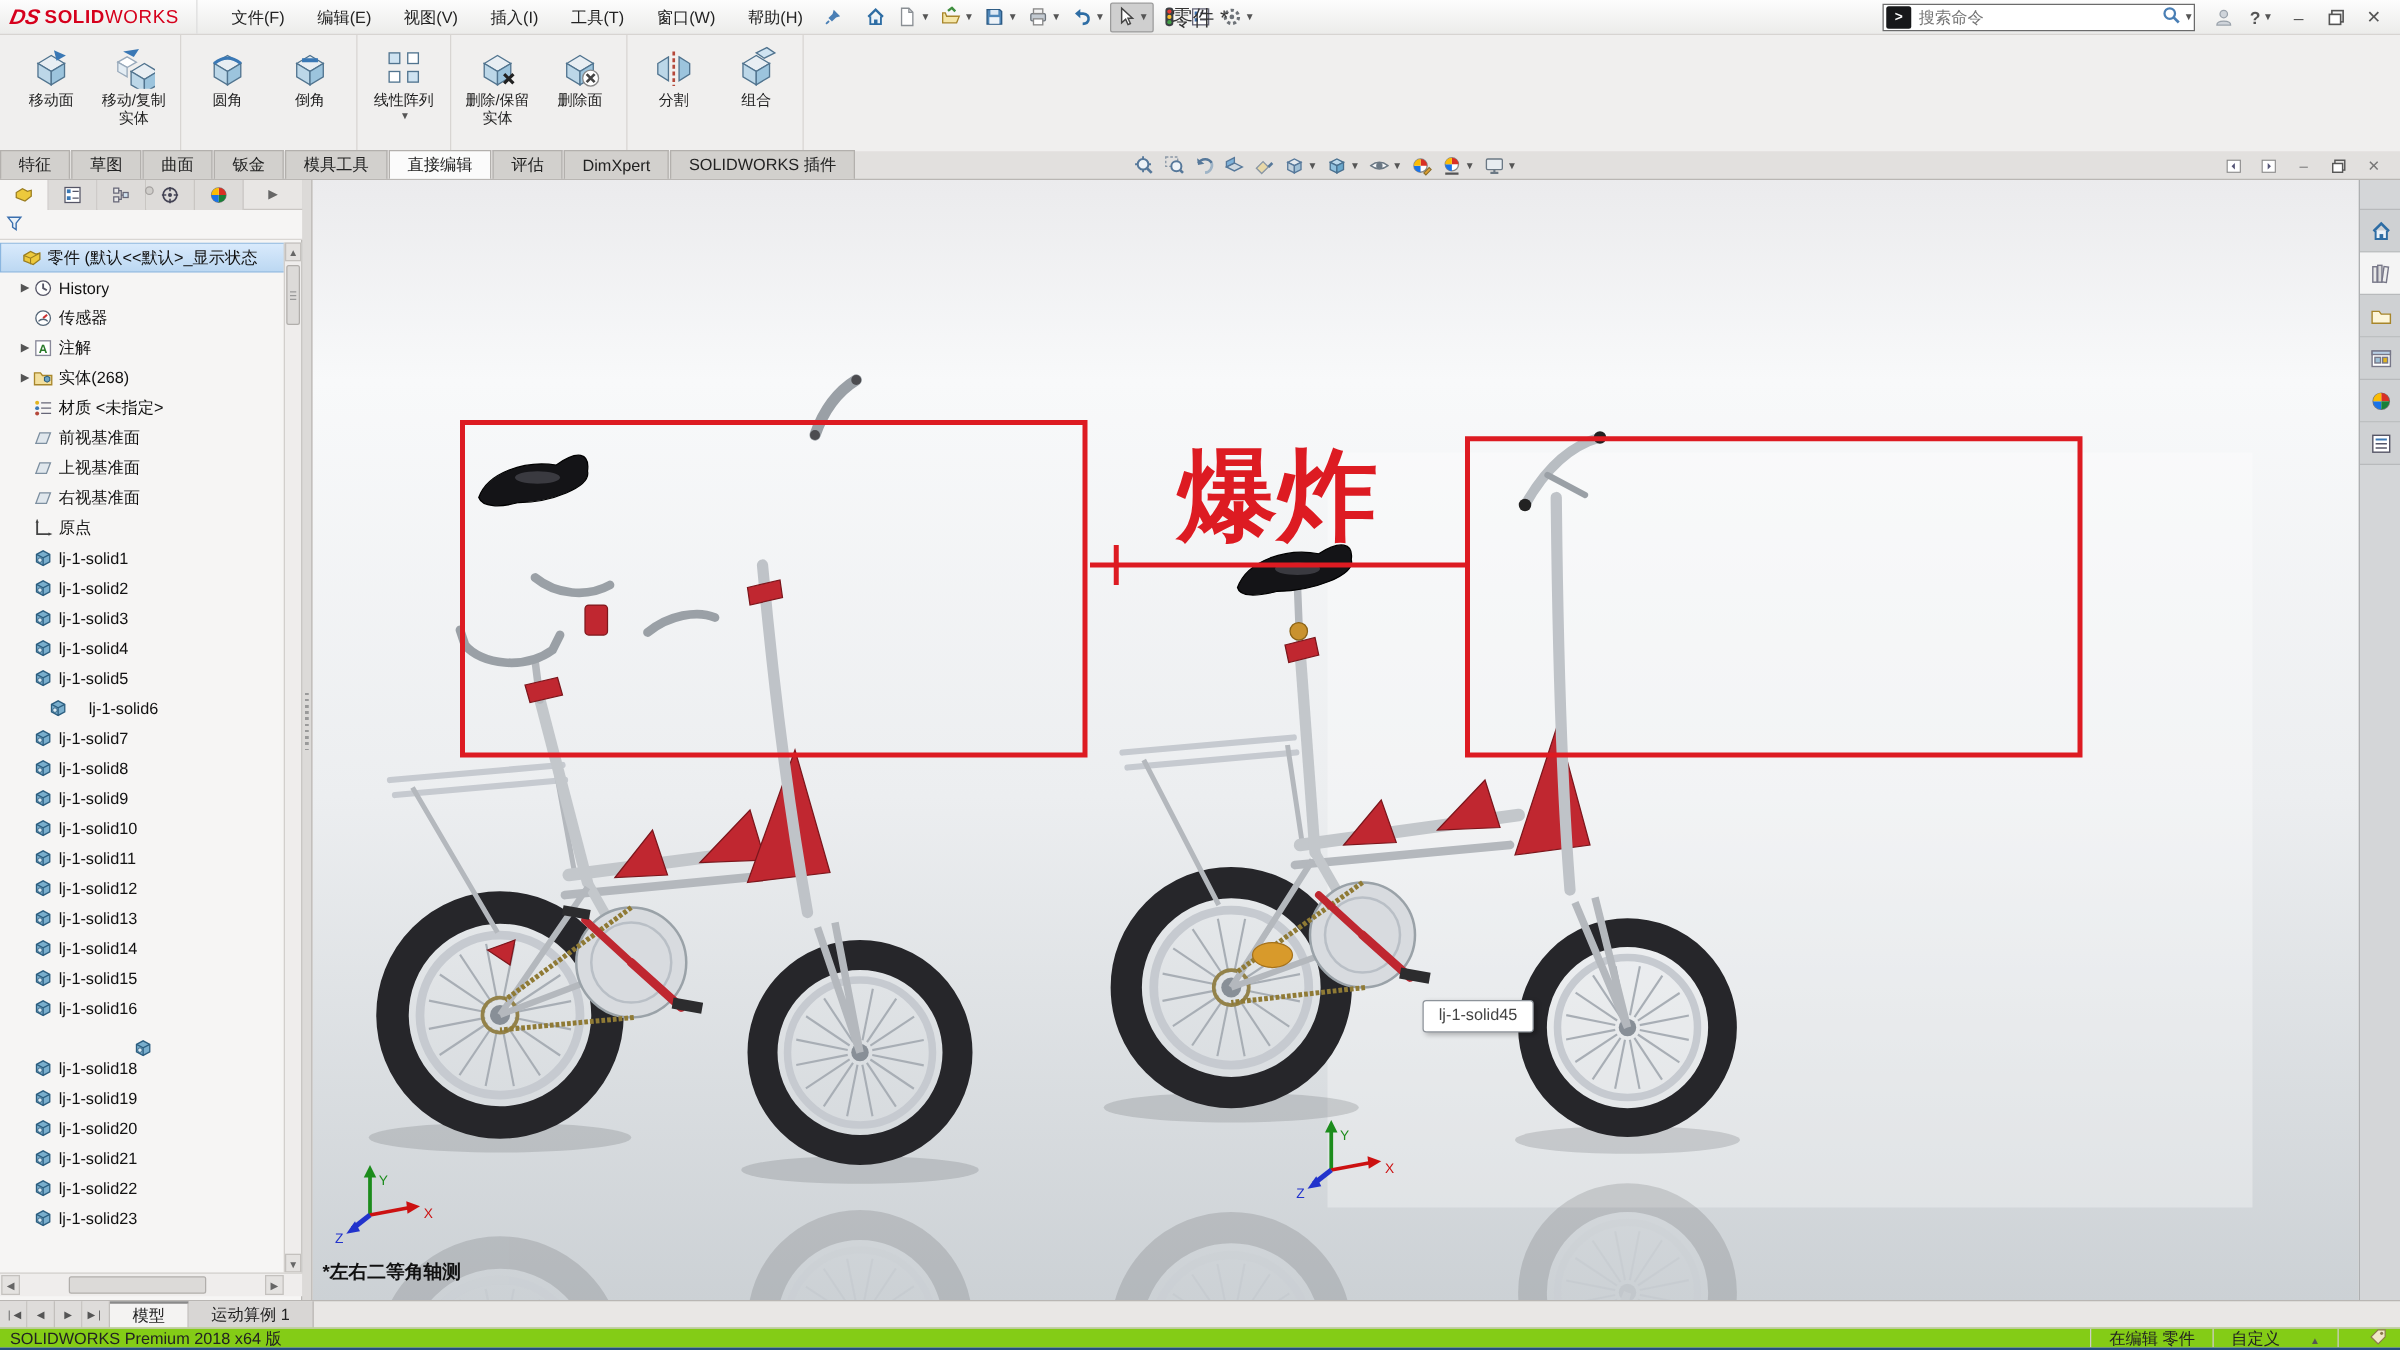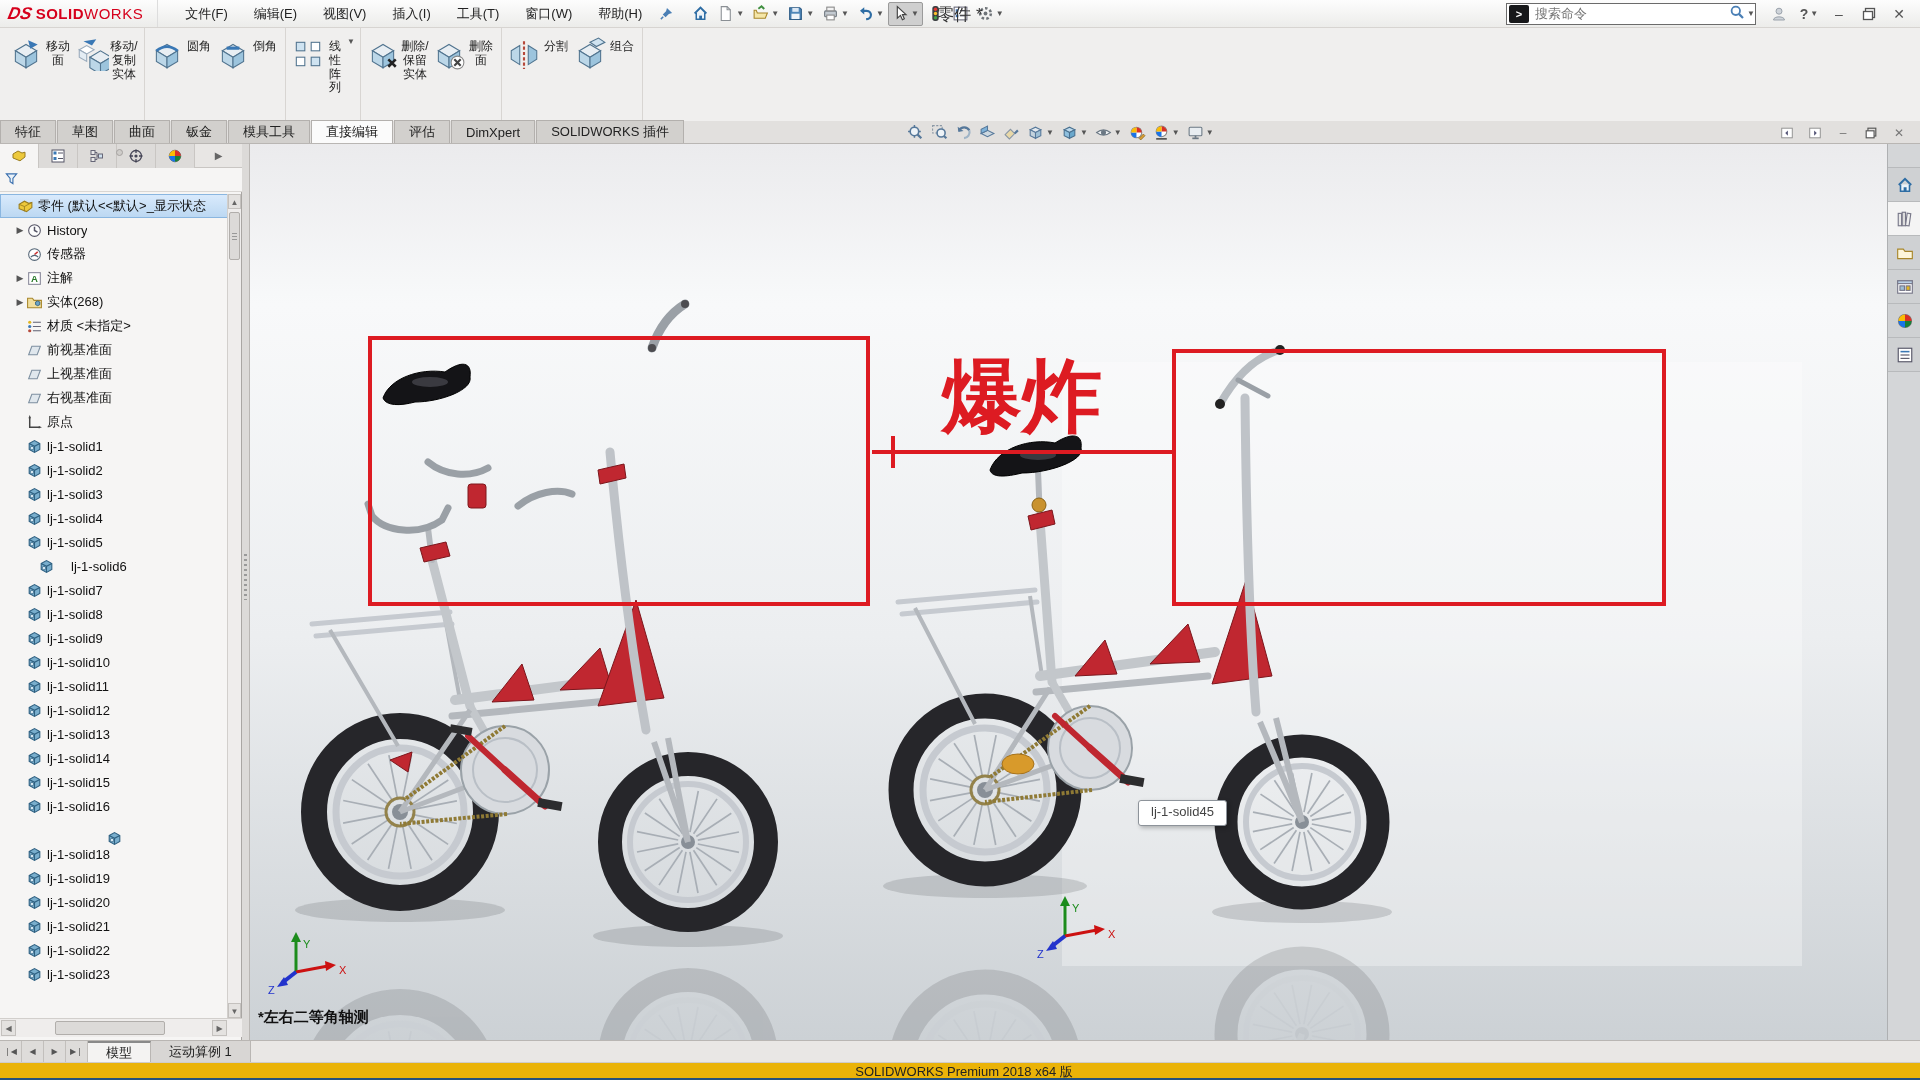--- a/index.html
+++ b/index.html
@@ -26,21 +26,21 @@
   #sw-search-glyph{width:20px;height:18px;background:#17181a;color:#fff;font-size:11px;font-weight:bold;
       display:flex;align-items:center;justify-content:center;margin:0 4px 0 2px;border-radius:2px;}
   #search-input{flex:1;border:none;outline:none;font-size:13px;color:#888;background:transparent;}
   #search-box svg{width:16px;height:16px;}
   #win-controls{display:flex;align-items:center;gap:4px;padding:0 8px 0 10px;}
   .wc{width:26px;height:22px;display:flex;align-items:center;justify-content:center;color:#555;font-size:14px;}
   .wc svg{width:16px;height:16px;}
   
   #ribbon{left:0;top:28px;width:1920px;height:93px;background:#f0efee;display:flex;align-items:stretch;padding-left:4px;}
   .rgroup{display:flex;align-items:flex-start;padding:4px 4px 0 4px;border-right:1px solid #d8d5d2;}
-  .rbtn{width:66px;display:flex;align-items:flex-start;padding-top:4px;border:1px solid transparent;border-radius:2px;}
+  .rbtn{width:66px;display:flex;flex-direction:column;align-items:center;padding-top:4px;border:1px solid transparent;border-radius:2px;}
   .rbtn svg{width:34px;height:34px;}
   .rbtn .rlabel{font-size:12px;line-height:1.15;text-align:center;margin-top:3px;color:#222;width:62px;}
   
   #tabrow{left:0;top:121px;width:1920px;height:23px;background:#e2e0de;border-bottom:1px solid #b9b6b3;display:flex;align-items:flex-end;}
   .ctab{padding:3px 14px;background:#d2d0cd;border:1px solid #b3b0ad;border-bottom:none;margin-right:1px;font-size:13px;height:23px;display:flex;align-items:center;}
   .ctab.active{background:#fbfbfb;font-weight:normal;}
   #viewbar{position:absolute;left:905px;top:121px;height:23px;display:flex;align-items:center;gap:3px;}
   .vb-btn{display:flex;align-items:center;padding:1px 2px;}
   .vb-btn svg{width:17px;height:17px;}
   #docctrl{position:absolute;right:12px;top:121px;height:23px;display:flex;align-items:center;gap:10px;color:#777;}
@@ -84,21 +84,21 @@
   #taskpane{left:1887px;top:144px;width:33px;height:896px;background:#d4d6d8;border-left:1px solid #aeb0b2;}
   .tp-cell{width:33px;height:34px;display:flex;align-items:center;justify-content:center;border-bottom:1px solid #b8babc;background:#cfd1d3;}
   .tp-cell.active{background:#f4f4f4;}
   .tp-cell svg{width:18px;height:18px;}
   #tp-spacer{height:24px;background:transparent;border-bottom:1px solid #b8babc;}
   
   #modeltabs-bar{left:0;top:1040px;width:1920px;height:22px;background:#e9e7e5;border-top:1px solid #b9b6b3;display:flex;align-items:stretch;}
   .nav-btn{width:22px;display:flex;align-items:center;justify-content:center;font-size:8px;color:#555;background:#dedcda;border-right:1px solid #c2bfbc;}
   .mtab{padding:0 18px;display:flex;align-items:center;font-size:13px;background:#d8d6d4;border-right:1px solid #b9b6b3;color:#222;}
   .mtab.active{background:#f4f3f2;border-top:2px solid #8a8a8a;}
-  #statusbar{left:0;top:1062px;width:1920px;height:16px;background:#eab308;border-top:1px solid #cfccc9;display:flex;align-items:center;font-size:13px;color:#222;flex-direction:column;}
+  #statusbar{left:0;top:1062px;width:1920px;height:16px;background:#84cc16;border-top:1px solid #cfccc9;display:flex;align-items:center;font-size:13px;color:#222;}
   #status-left{padding-left:8px;}
   #status-right{margin-left:auto;display:flex;align-items:center;height:100%;}
   .st-sep{width:1px;height:100%;background:#cfccc9;margin:0 14px;}
   #status-custom .dd{margin-left:24px;}
   #status-tag{margin:0 10px;}
   #status-tag svg{width:15px;height:15px;}
   #bottomline{left:0;top:1078px;width:1920px;height:2px;background:#24507c;}
 </style>
 </head>
 <body>

